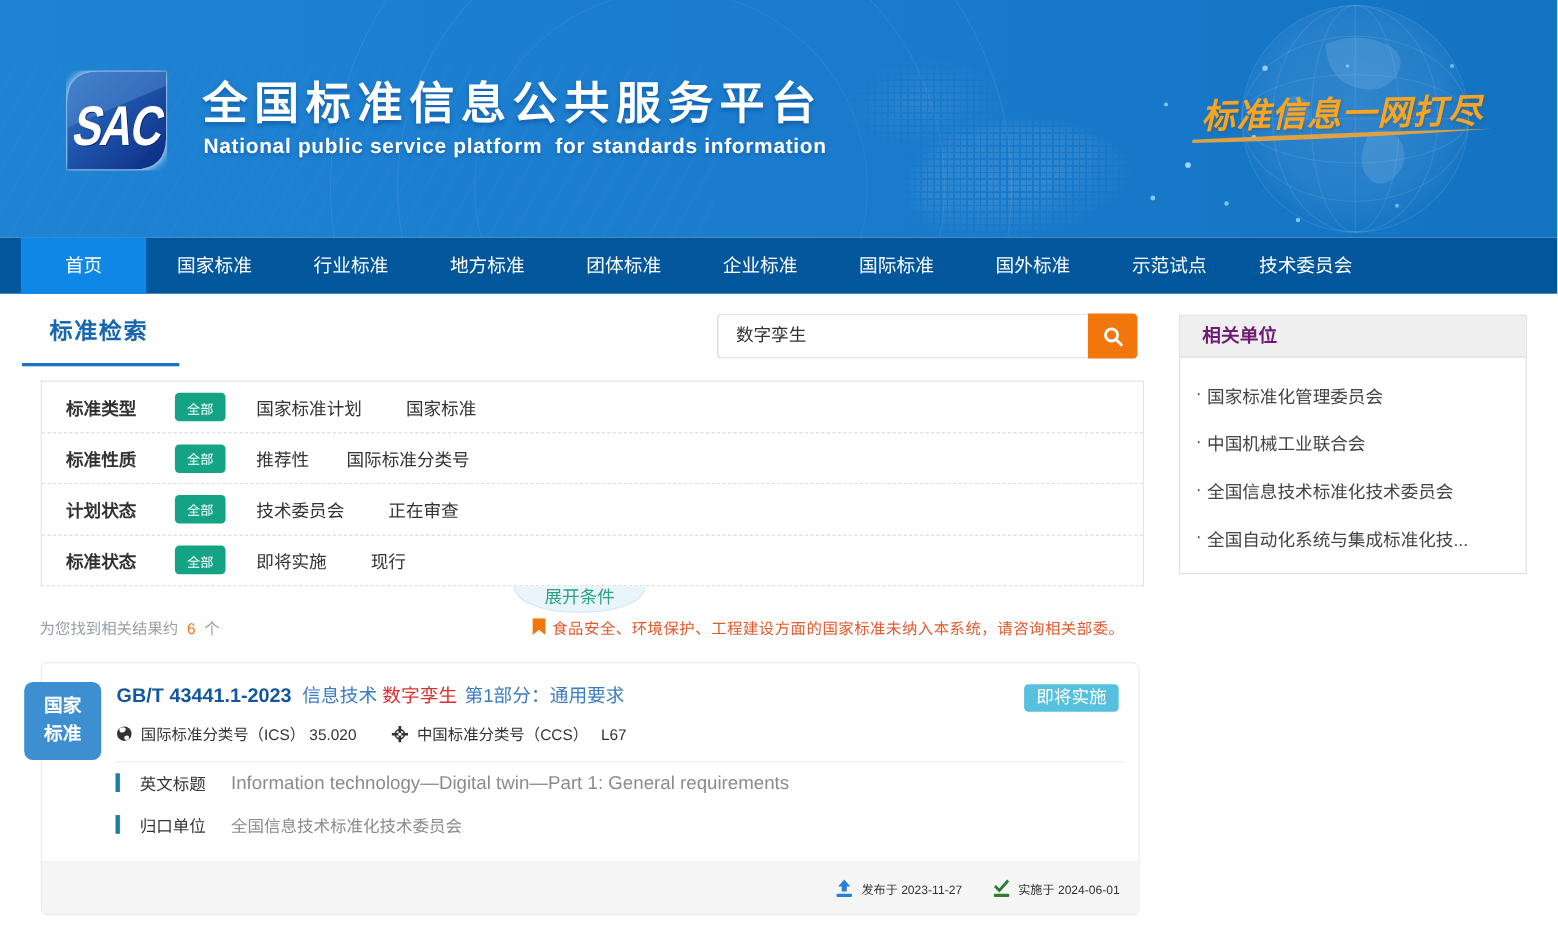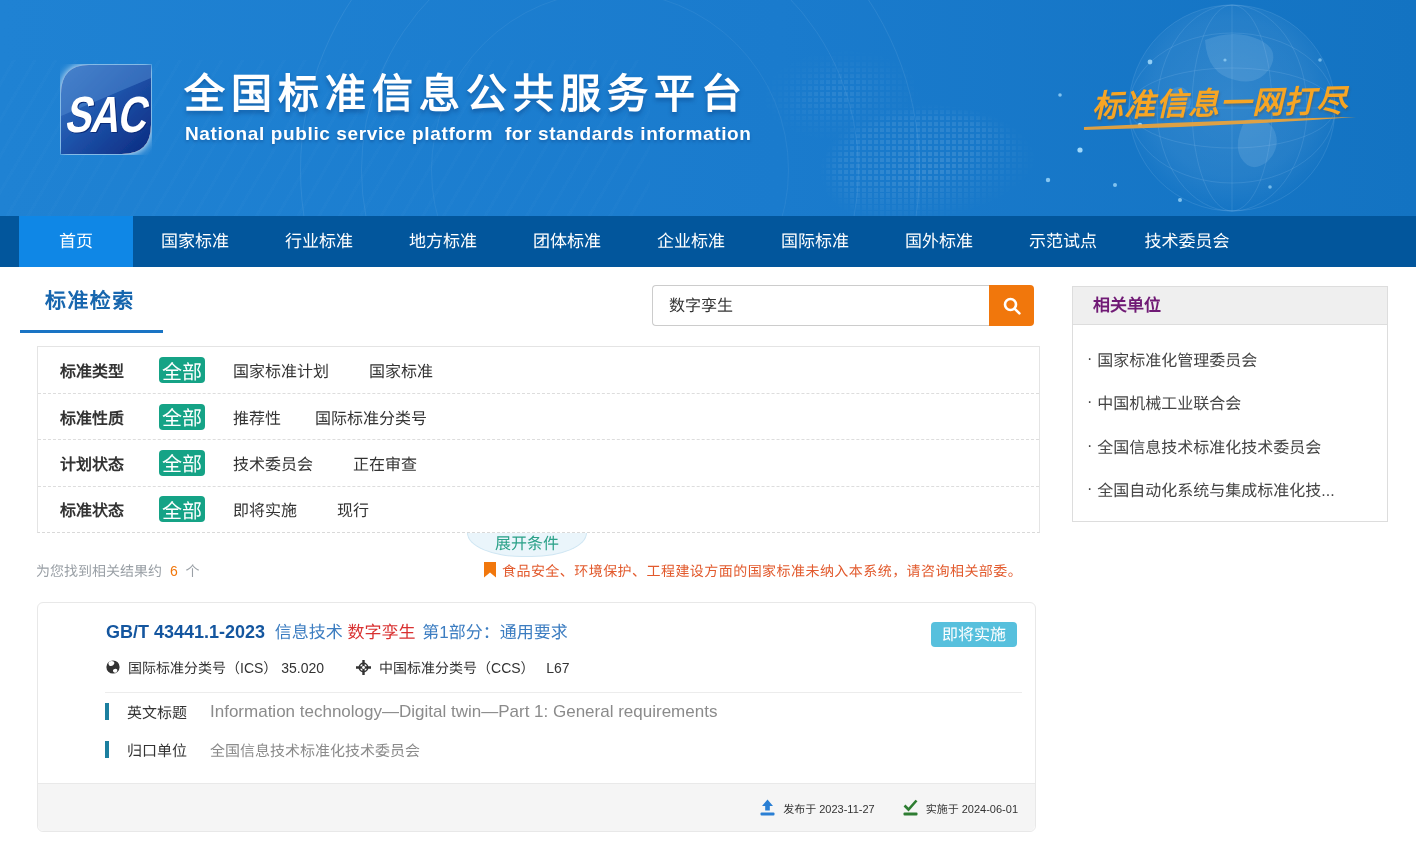--- a/index.html
+++ b/index.html
@@ -45,21 +45,21 @@
  font-size:16px;color:#333;}
 .s-btn{position:absolute;left:989px;top:285px;width:45px;height:41px;background:#f1770c;
  border-radius:0 4px 4px 0;display:flex;align-items:center;justify-content:center;}
 
 .fbox{position:absolute;left:37px;top:346px;width:1003px;height:187px;background:#fff;
  border:1px solid #e4e4e4;border-bottom:1px dashed #d9d9d9;}
 .frow{height:46.2px;display:flex;align-items:center;padding-left:22px;}
 .frow+.frow{border-top:1px dashed #ddd;}
 .flabel{font-size:16px;font-weight:bold;color:#333;width:68px;}
 .fall{margin-left:31px;width:46px;height:26px;border-radius:4px;background:#15a386;color:#fff;
- font-size:20px;display:flex;align-items:center;justify-content:center;}
+ font-size:12px;display:flex;align-items:center;justify-content:center;}
 .fopt{margin-left:40px;font-size:16px;color:#333;}
 .fopt.first{margin-left:28px;}
 .pill{position:absolute;left:467px;top:533px;width:120px;height:24px;background:#eaf5fb;
  border:1px solid #cfe6f3;border-top:none;border-radius:0 0 60px 60px/0 0 26px 26px;
  text-align:center;line-height:21px;font-size:16px;color:#2aa188;}
 .count{position:absolute;left:36px;top:560px;font-size:14px;color:#9aa0a6;}
 .count b{color:#f1770c;font-weight:normal;}
 .notice{position:absolute;left:484px;top:560px;display:flex;align-items:center;font-size:14px;color:#e25a2d;letter-spacing:.45px;}
 .notice svg{margin-right:6px;}
 
@@ -219,20 +219,21 @@
   <div class="pill">展开条件</div>
   <div class="count">为您找到相关结果约 <b style="margin:0 4px;">6</b> 个</div>
   <div class="notice">
     <svg width="12" height="16" viewBox="0 0 12 16">
         <path d="M0,0 H12 V15.5 L6,10.5 L0,15.5 Z" fill="#f1770c"></path>
       </svg>
     食品安全、环境保护、工程建设方面的国家标准未纳入本系统，请咨询相关部委。
   </div>
 
   <div class="card">
+    <div class="badge">国家<br>标准</div>
     <div class="title"><b>GB/T 43441.1-2023</b><span class="bl" style="padding-left:5px;"> 信息技术 </span><span class="rd">数字孪生</span><span class="bl" style="padding-left:2px;"> 第1部分：通用要求</span></div>
     <div class="st-badge">即将实施</div>
     <div class="ics">
       <svg width="14" height="14" viewBox="0 0 14 14">
         <circle cx="7" cy="7" r="6.6" fill="#333"></circle>
         <path d="M2.8,1.8 q3.2,-1.4 5.2,0 q1.2,1.6 -0.6,3.2 q-2.2,1.6 -4.2,0.4 q-1.4,-1.6 -0.4,-3.6z" fill="#fff"></path>
         <path d="M7.8,9.2 q2.2,-1.2 3.4,0.4 q0.7,1.6 -1,2.8 q-2.2,1 -3.1,-0.8 q-0.6,-1.6 0.7,-2.4z" fill="#fff"></path>
       </svg>
       <span>国际标准分类号（ICS）&nbsp;35.020</span>
       <span class="gap"></span>

